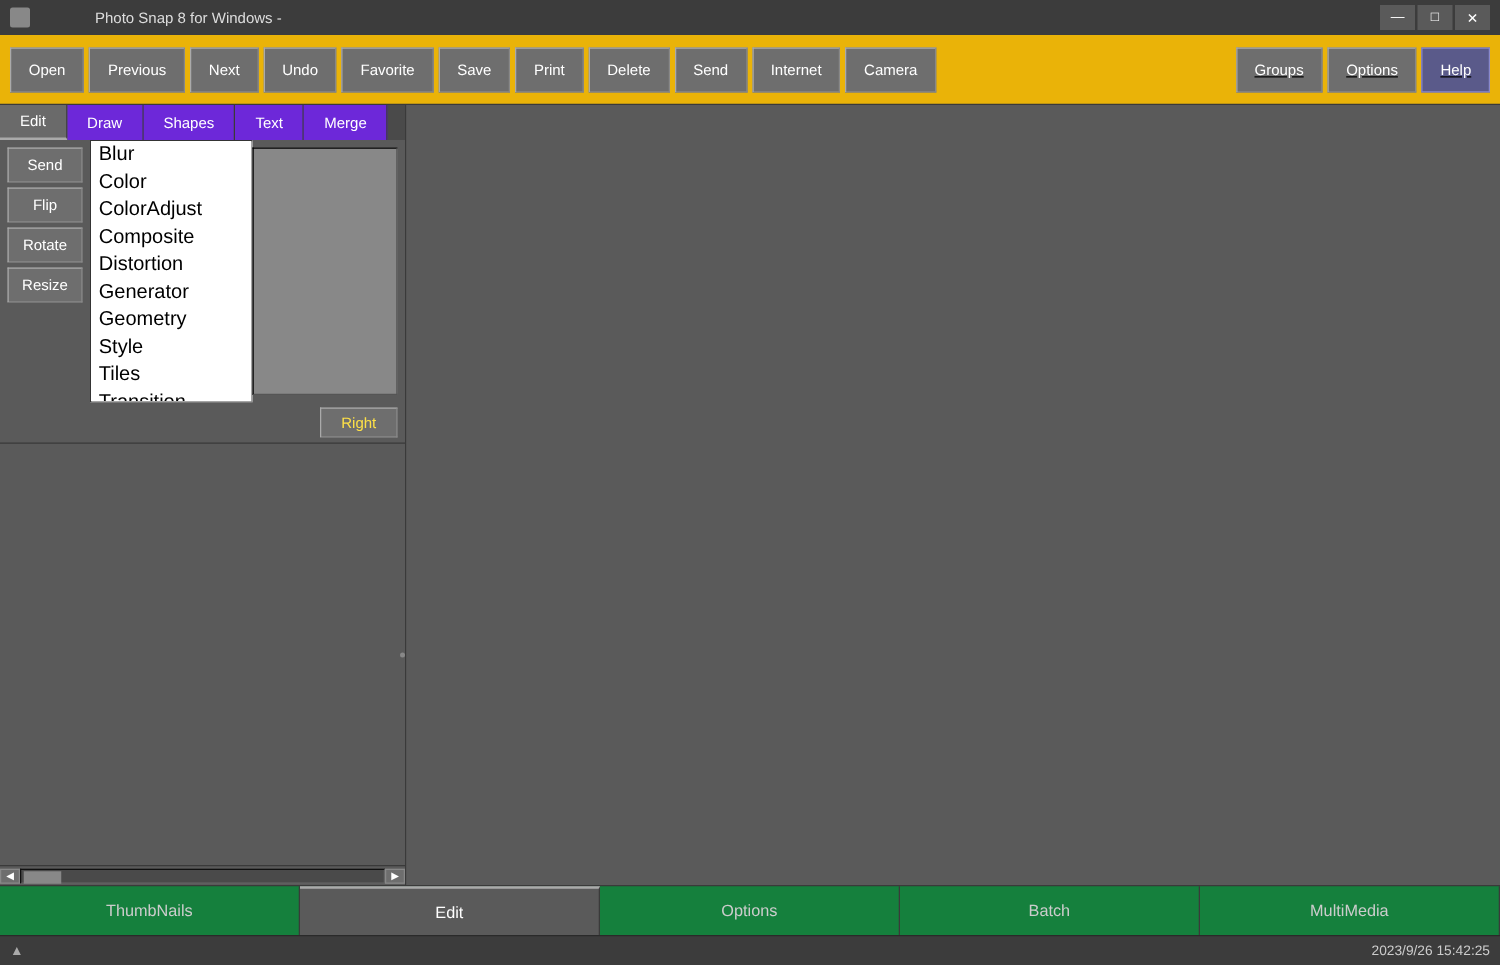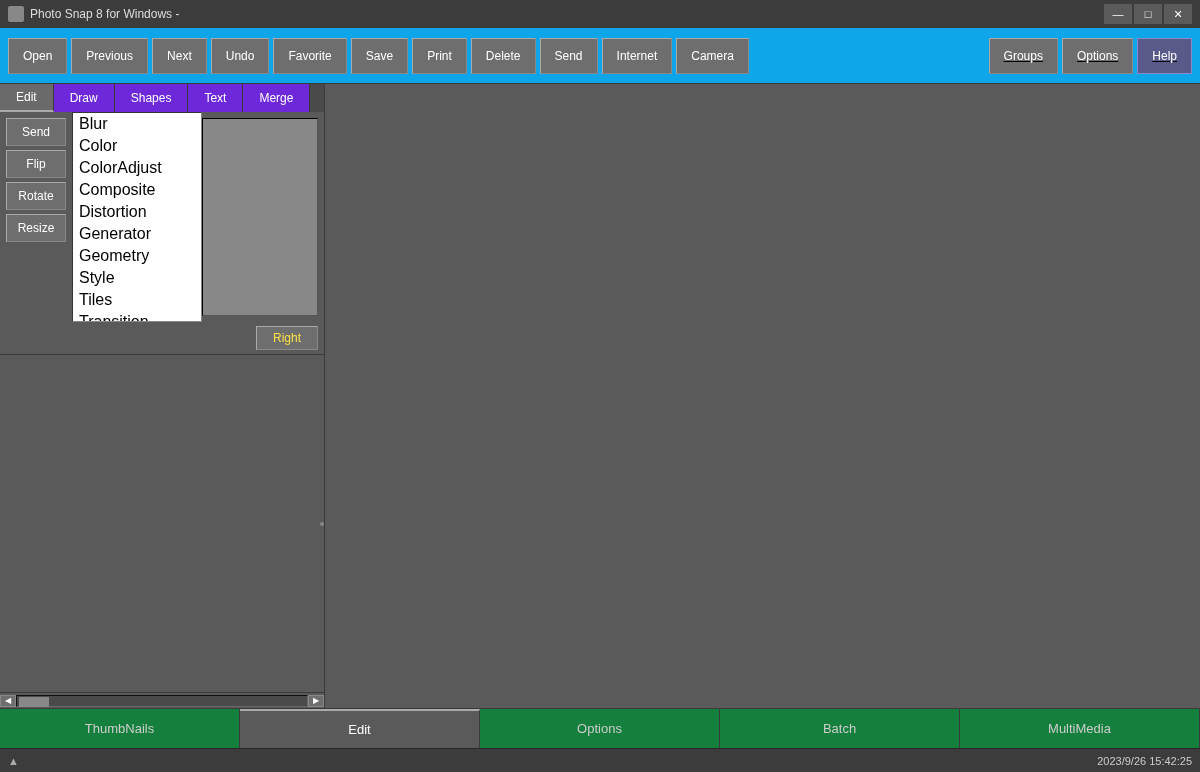--- a/index.html
+++ b/index.html
@@ -23,20 +23,21 @@
     
     #title-bar {
       height: 28px;
       background: #3c3c3c;
       display: flex;
       align-items: center;
       padding: 0 8px;
       color: #fff;
       font-size: 12px;
       flex-shrink: 0;
+      gap: 46px;
     }
 
     #title-bar .app-icon {
       width: 16px;
       height: 16px;
       background: #888;
       margin-right: 6px;
       border-radius: 2px;
       flex-shrink: 0;
     }
@@ -60,21 +61,21 @@
       font-size: 11px;
       cursor: pointer;
       display: flex;
       align-items: center;
       justify-content: center;
     }
 
     
     #toolbar {
       height: 56px;
-      background: #0ea5e9;
+      background: #eab308;
       display: flex;
       align-items: center;
       padding: 0 8px;
       gap: 4px;
       flex-shrink: 0;
       border-bottom: 1px solid #3a3a3a;
     }
 
     .toolbar-btn {
       height: 36px;

